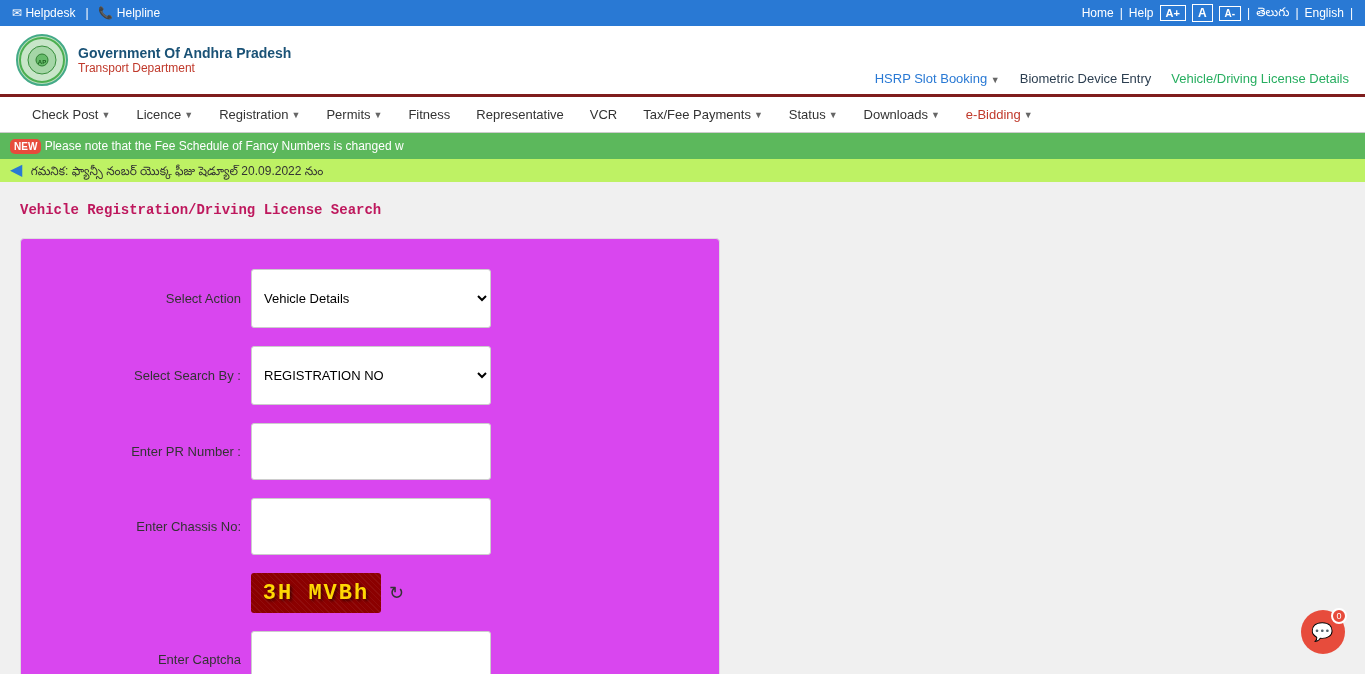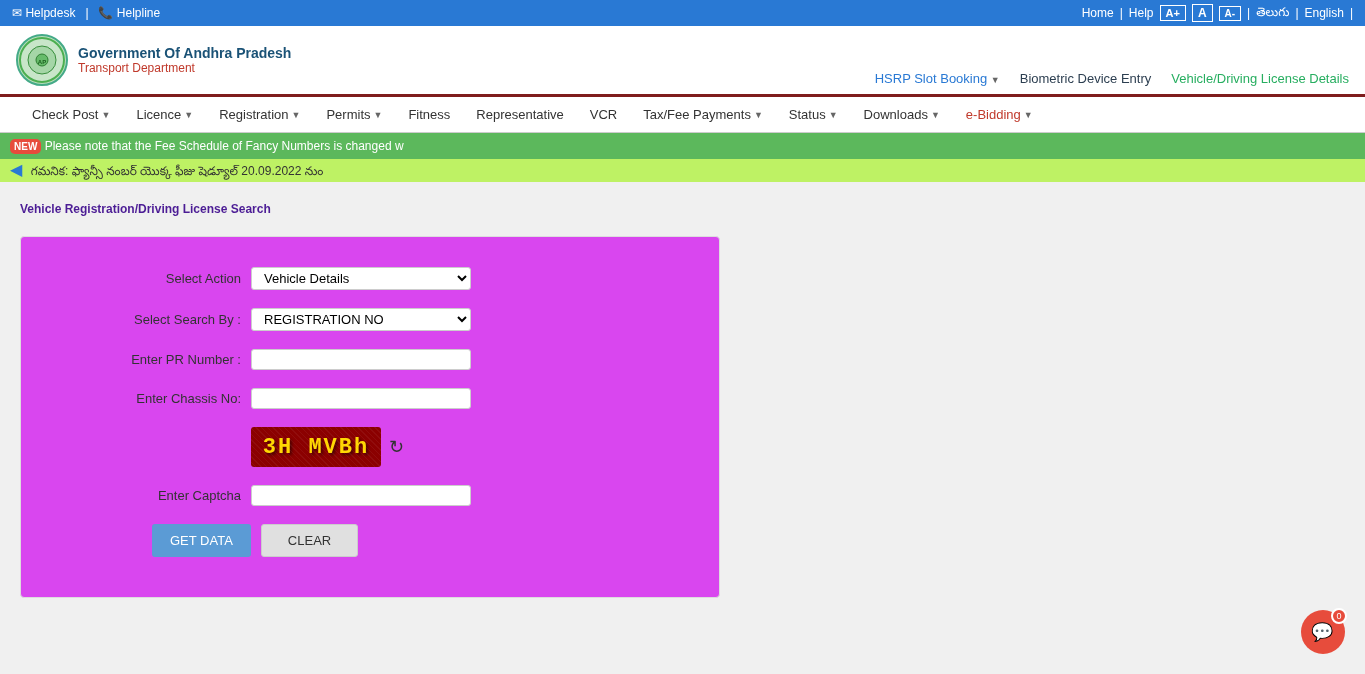--- a/index.html
+++ b/index.html
@@ -101,24 +101,25 @@
       font-size: 10px;
       padding: 2px 4px;
       border-radius: 5px;
       font-weight: bold;
     }
     .arrow-icon { color: #2979d4; font-size: 16px; margin-right: 5px; }
 
     
     .content { padding: 20px; }
     .page-title {
-      color: #4c1d95;
-      font-size: 12px;
+      color: #be185d;
+      font-size: 14px;
       font-weight: bold;
       margin-bottom: 20px;
+      font-family: Liberation Mono, monospace;
     }
     .form-card {
       background: #d946ef;
       border: 1px solid #ddd;
       border-radius: 4px;
       padding: 30px 40px 40px 40px;
       max-width: 700px;
     }
     .form-row {
       display: flex;
@@ -127,22 +128,22 @@
       gap: 10px;
     }
     .form-label {
       width: 180px;
       text-align: right;
       font-size: 13px;
       color: #333;
       flex-shrink: 0;
     }
     .form-control {
-      width: 220px;
-      padding: 2px 8px;
+      width: 240px;
+      padding: 20px 8px;
       border: 1px solid #ccc;
       border-radius: 3px;
       font-size: 13px;
       background: white;
     }
     select.form-control { cursor: pointer; }
 
     
     .captcha-area {
       display: flex;

